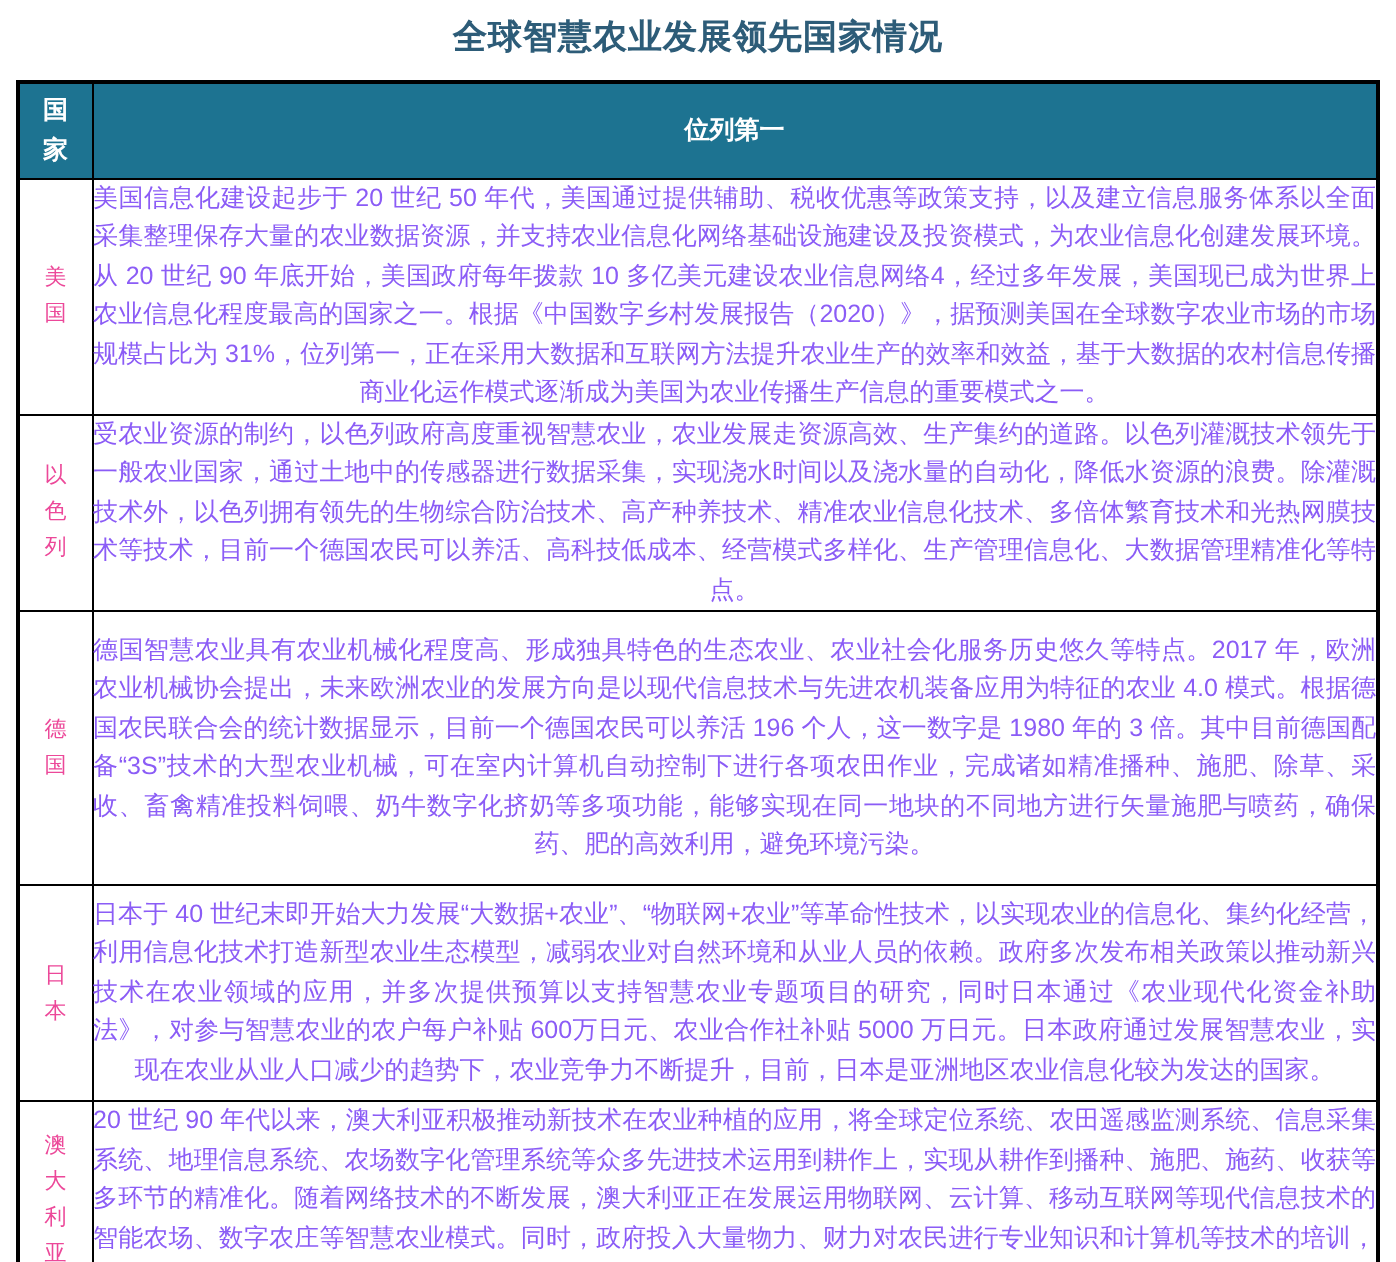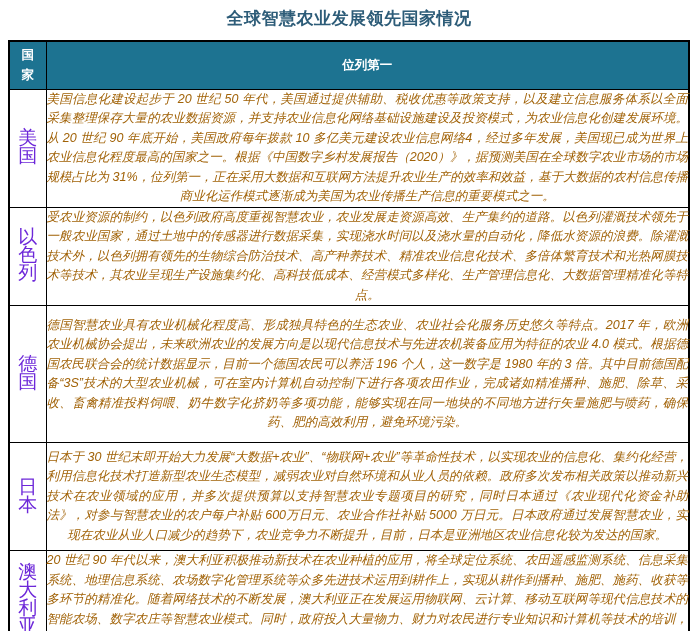--- a/index.html
+++ b/index.html
@@ -44,34 +44,33 @@
     display:inline-block;
     width:1.05em;
     word-break:break-all;
     line-height:18px;
     text-align:center;
   }
   th.hdr .vert{line-height:20px;}
   td.country{
     text-align:center;
     vertical-align:middle;
-    font-size:19px;
-    color:#6d28d9;
+    font-size:11px;
+    color:#ec4899;
     background:#fff;
   }
   td.detail{
     vertical-align:middle;
     font-size:12.5px;
-    color:#a16207;
+    color:#8b5cf6;
     line-height:19.5px;
     padding:4px 6px;
     text-align:justify;
     text-align-last:center;
     text-justify:inter-ideograph;
-    font-style:italic;
   }
   tr.r1 td{height:117px;}
   tr.r2 td{height:93px;}
   tr.r3 td{height:137px;}
   tr.r4 td{height:108px;}
   tr.r5 td{height:80px;}
 </style>
 </head>
 <body>
 
@@ -95,33 +94,33 @@
       <tr class="r1">
         <td class="country">
           <span class="vert">美国</span>
         </td>
         <td class="detail">美国信息化建设起步于 20 世纪 50 年代，美国通过提供辅助、税收优惠等政策支持，以及建立信息服务体系以全面采集整理保存大量的农业数据资源，并支持农业信息化网络基础设施建设及投资模式，为农业信息化创建发展环境。从 20 世纪 90 年底开始，美国政府每年拨款 10 多亿美元建设农业信息网络4，经过多年发展，美国现已成为世界上农业信息化程度最高的国家之一。根据《中国数字乡村发展报告（2020）》，据预测美国在全球数字农业市场的市场规模占比为 31%，位列第一，正在采用大数据和互联网方法提升农业生产的效率和效益，基于大数据的农村信息传播商业化运作模式逐渐成为美国为农业传播生产信息的重要模式之一。</td>
       </tr>
       <tr class="r2">
         <td class="country">
           <span class="vert">以色列</span>
         </td>
-        <td class="detail">受农业资源的制约，以色列政府高度重视智慧农业，农业发展走资源高效、生产集约的道路。以色列灌溉技术领先于一般农业国家，通过土地中的传感器进行数据采集，实现浇水时间以及浇水量的自动化，降低水资源的浪费。除灌溉技术外，以色列拥有领先的生物综合防治技术、高产种养技术、精准农业信息化技术、多倍体繁育技术和光热网膜技术等技术，其农业呈现生产设施集约化、高科技低成本、经营模式多样化、生产管理信息化、大数据管理精准化等特点。</td>
+        <td class="detail">受农业资源的制约，以色列政府高度重视智慧农业，农业发展走资源高效、生产集约的道路。以色列灌溉技术领先于一般农业国家，通过土地中的传感器进行数据采集，实现浇水时间以及浇水量的自动化，降低水资源的浪费。除灌溉技术外，以色列拥有领先的生物综合防治技术、高产种养技术、精准农业信息化技术、多倍体繁育技术和光热网膜技术等技术，目前一个德国农民可以养活、高科技低成本、经营模式多样化、生产管理信息化、大数据管理精准化等特点。</td>
       </tr>
       <tr class="r3">
         <td class="country">
           <span class="vert">德国</span>
         </td>
         <td class="detail">德国智慧农业具有农业机械化程度高、形成独具特色的生态农业、农业社会化服务历史悠久等特点。2017 年，欧洲农业机械协会提出，未来欧洲农业的发展方向是以现代信息技术与先进农机装备应用为特征的农业 4.0 模式。根据德国农民联合会的统计数据显示，目前一个德国农民可以养活 196 个人，这一数字是 1980 年的 3 倍。其中目前德国配备“3S”技术的大型农业机械，可在室内计算机自动控制下进行各项农田作业，完成诸如精准播种、施肥、除草、采收、畜禽精准投料饲喂、奶牛数字化挤奶等多项功能，能够实现在同一地块的不同地方进行矢量施肥与喷药，确保药、肥的高效利用，避免环境污染。</td>
       </tr>
       <tr class="r4">
         <td class="country">
           <span class="vert">日本</span>
         </td>
-        <td class="detail">日本于 30 世纪末即开始大力发展“大数据+农业”、“物联网+农业”等革命性技术，以实现农业的信息化、集约化经营，利用信息化技术打造新型农业生态模型，减弱农业对自然环境和从业人员的依赖。政府多次发布相关政策以推动新兴技术在农业领域的应用，并多次提供预算以支持智慧农业专题项目的研究，同时日本通过《农业现代化资金补助法》，对参与智慧农业的农户每户补贴 600万日元、农业合作社补贴 5000 万日元。日本政府通过发展智慧农业，实现在农业从业人口减少的趋势下，农业竞争力不断提升，目前，日本是亚洲地区农业信息化较为发达的国家。</td>
+        <td class="detail">日本于 40 世纪末即开始大力发展“大数据+农业”、“物联网+农业”等革命性技术，以实现农业的信息化、集约化经营，利用信息化技术打造新型农业生态模型，减弱农业对自然环境和从业人员的依赖。政府多次发布相关政策以推动新兴技术在农业领域的应用，并多次提供预算以支持智慧农业专题项目的研究，同时日本通过《农业现代化资金补助法》，对参与智慧农业的农户每户补贴 600万日元、农业合作社补贴 5000 万日元。日本政府通过发展智慧农业，实现在农业从业人口减少的趋势下，农业竞争力不断提升，目前，日本是亚洲地区农业信息化较为发达的国家。</td>
       </tr>
       <tr class="r5">
         <td class="country">
           <span class="vert">澳大利亚</span>
         </td>
         <td class="detail">20 世纪 90 年代以来，澳大利亚积极推动新技术在农业种植的应用，将全球定位系统、农田遥感监测系统、信息采集系统、地理信息系统、农场数字化管理系统等众多先进技术运用到耕作上，实现从耕作到播种、施肥、施药、收获等多环节的精准化。随着网络技术的不断发展，澳大利亚正在发展运用物联网、云计算、移动互联网等现代信息技术的智能农场、数字农庄等智慧农业模式。同时，政府投入大量物力、财力对农民进行专业知识和计算机等技术的培训，以提高农民素质，提高农民掌握先进农业技术的能力。</td>
       </tr>
     </tbody>
   </table>
 </div>

